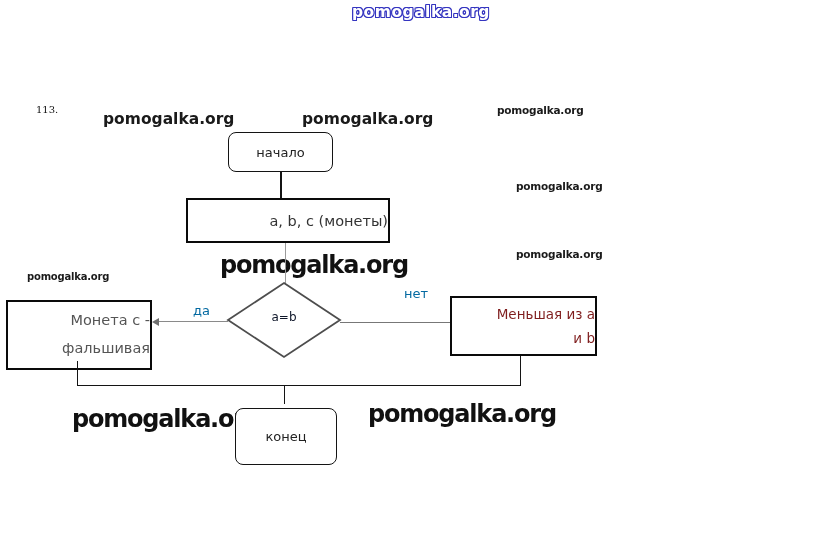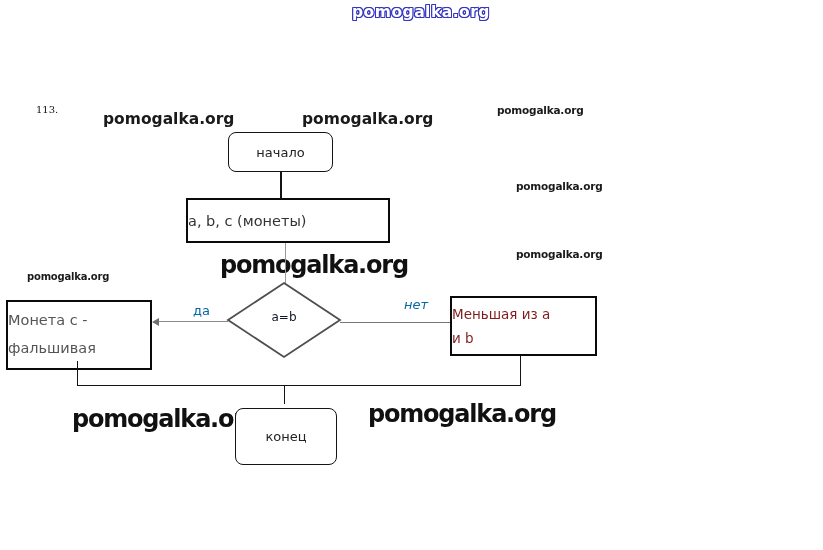--- a/index.html
+++ b/index.html
@@ -51,37 +51,37 @@
     display: flex; align-items: center; justify-content: center;
     font-size: 13px; color: #222;
     background: #fff;
   }
   .start-box { left: 228px; top: 132px; width: 105px; height: 40px; }
   .end-box   { left: 235px; top: 408px; width: 102px; height: 57px; }
 
   .process {
     border: 2.5px solid #0a0a0a;
     display: flex; flex-direction: column;
-    align-items: flex-start; justify-content: center;
+    align-items: flex-end; justify-content: center;
     background: #fff; text-align: center;
   }
   .input-box  { left: 186px; top: 198px; width: 204px; height: 45px;
                 font-size: 14.5px; color: #333; }
   .yes-box    { left: 6px;   top: 300px; width: 146px; height: 70px;
                 font-size: 14.5px; color: #555; line-height: 1.9; }
   .no-box     { left: 450px; top: 296px; width: 147px; height: 60px;
                 font-size: 13.5px; color: #7f1d1d; line-height: 1.8; }
 
   .decision-label {
     left: 262px; top: 310px; width: 44px;
     text-align: center; font-size: 12px; color: #0f172a;
   }
   .branch-label { font-size: 13px; color: #0369a1; }
   .yes-label { left: 193px; top: 303px; }
-  .no-label  { left: 404px; top: 297px; font-style: italic; }
+  .no-label  { left: 404px; top: 286px; }
 
   
   .vline { width: 1.5px; background: #141414; }
   .hline { height: 1.5px; background: #141414; }
   .line-start-input   { left: 280px; top: 172px; height: 26px; }
   .line-input-diamond { left: 285px; top: 243px; height: 40px; background: #9a9a9a; width: 1.3px; }
   .line-yes  { left: 159px; top: 321px; width: 69px;  height: 1.2px; background: #8a8a8a; }
   .line-no   { left: 340px; top: 322px; width: 110px; height: 1.2px; background: #777; }
   .line-yes-down   { left: 77px;  top: 361px; height: 24px; width: 1.4px; }
   .line-no-down    { left: 520px; top: 356px; height: 29px; width: 1.4px; }

